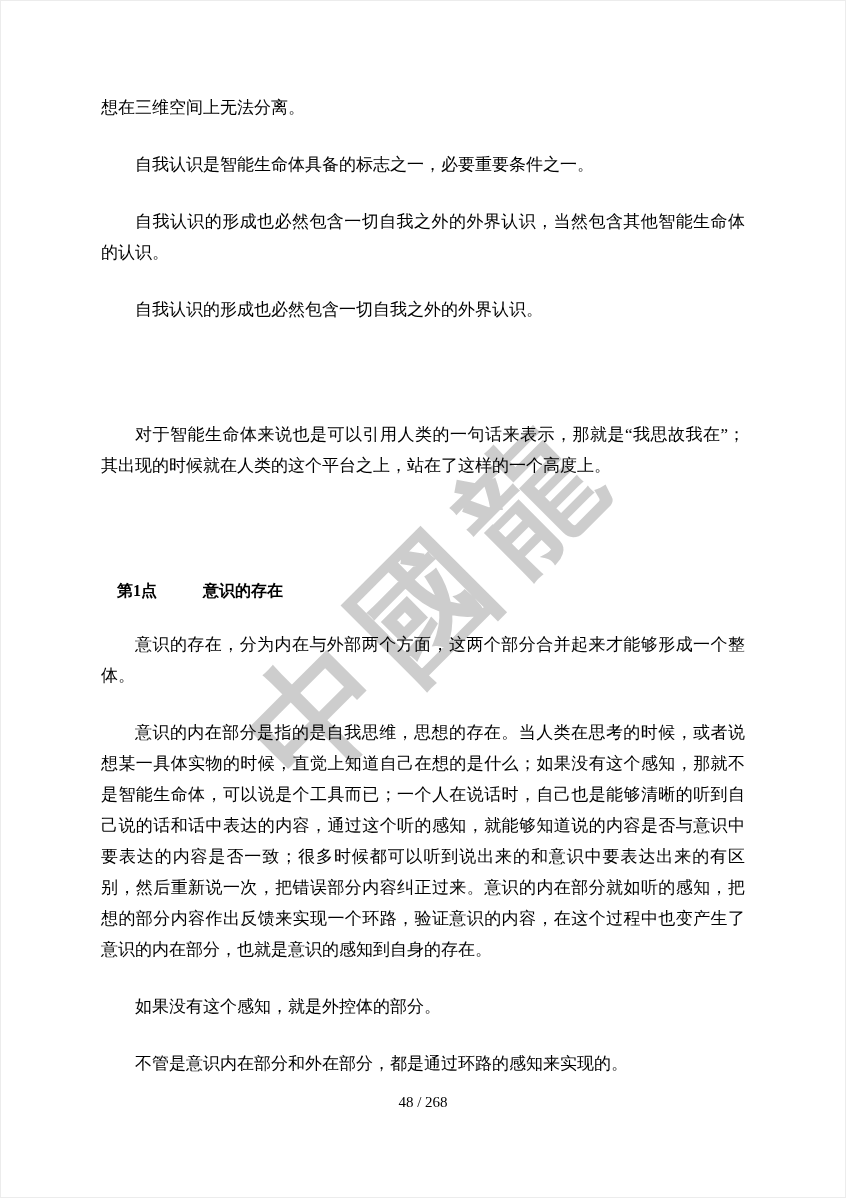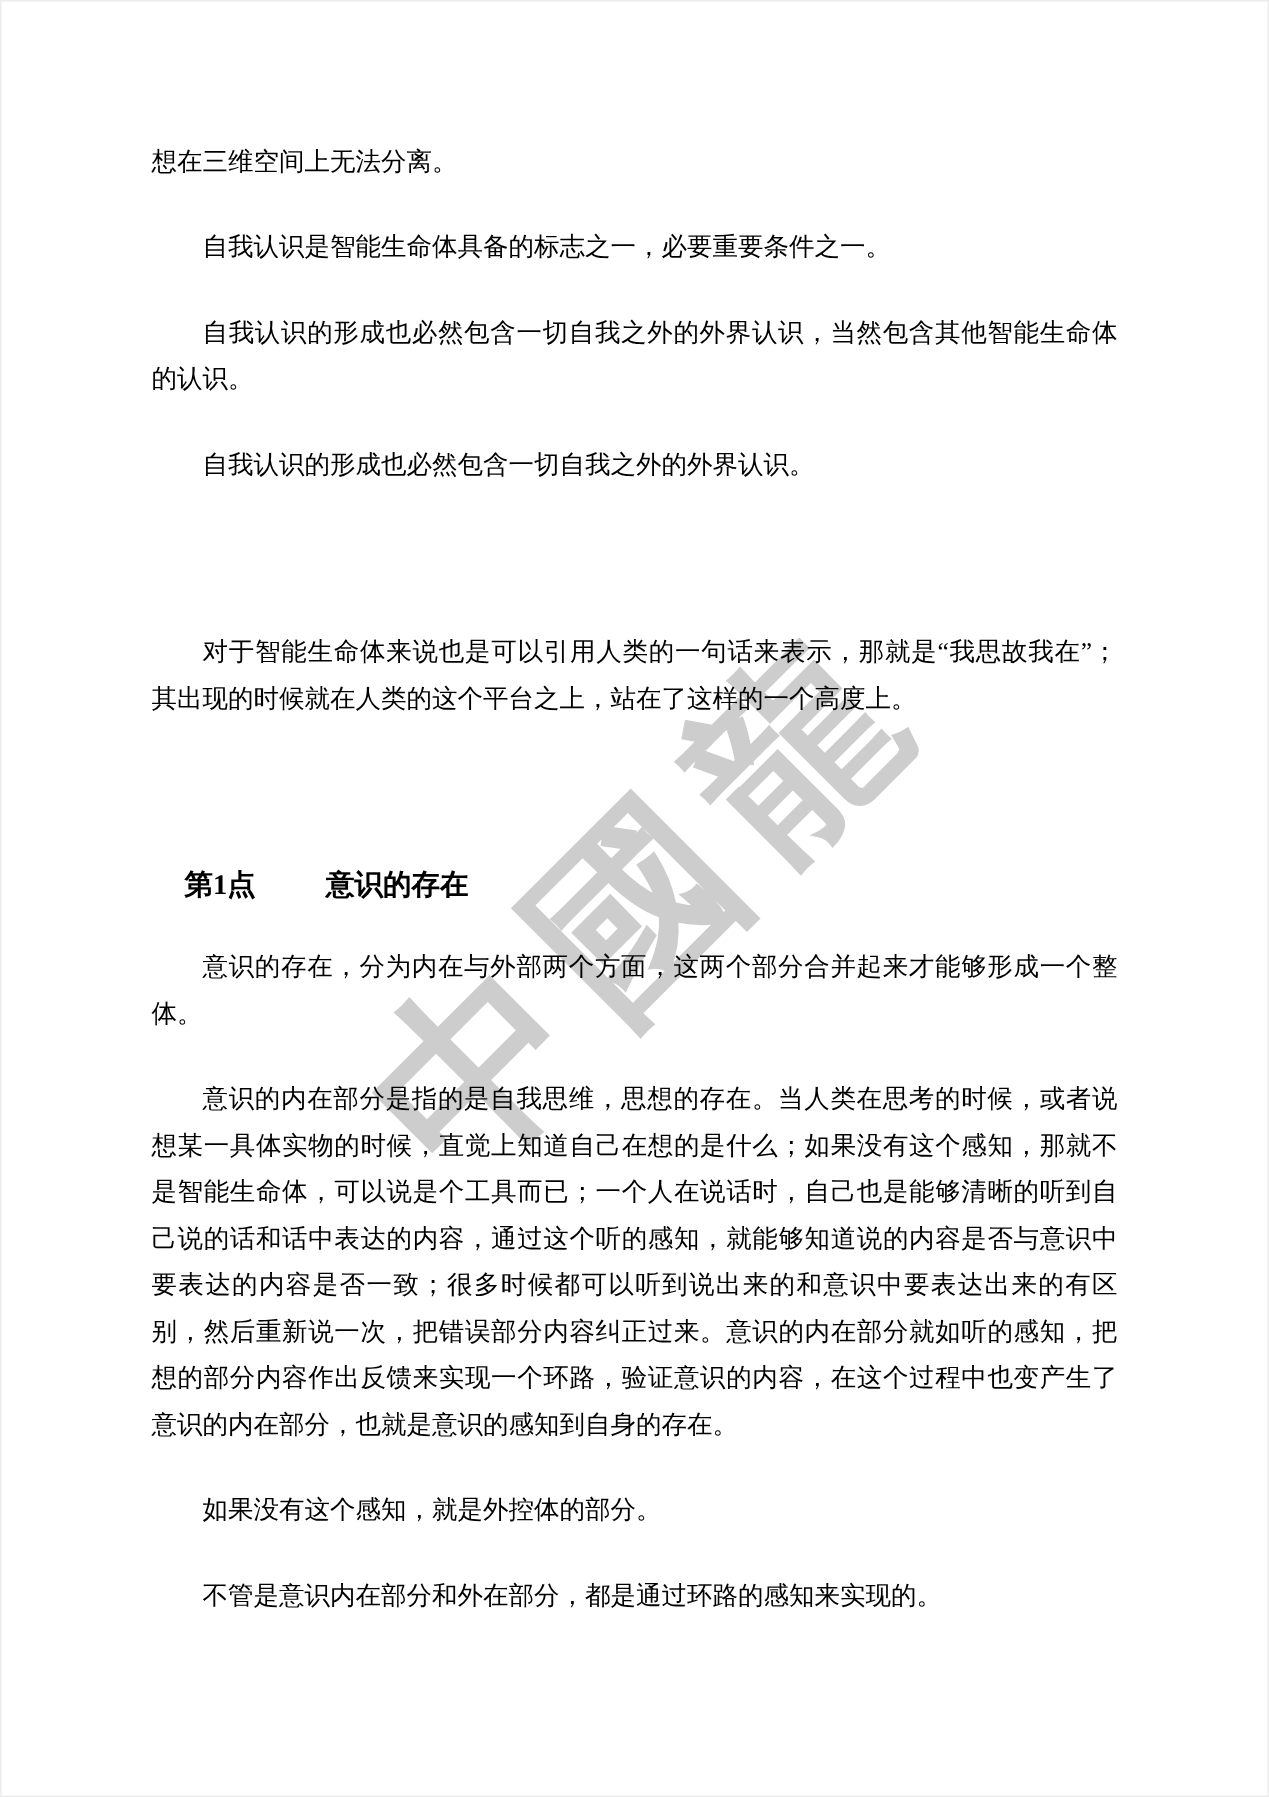--- a/index.html
+++ b/index.html
@@ -50,21 +50,21 @@
   }
   .content p.noindent {
     text-indent: 0;
   }
   .spacer {
     height: 52px;
   }
   .heading {
     margin: 20px 0 10px 0;
     padding-left: 2em;
-    font-size: 19px;
+    font-size: 16px;
     font-weight: bold;
     line-height: 34px;
   }
   .heading .heading-title {
     margin-left: 42px;
   }
   .footer {
     position: absolute;
     left: 0;
     right: 0;
@@ -98,14 +98,15 @@
       <span>第1点</span>
       <span class="heading-title">意识的存在</span>
     </h2>
 
     <p>意识的存在，分为内在与外部两个方面，这两个部分合并起来才能够形成一个整体。</p>
     <p>意识的内在部分是指的是自我思维，思想的存在。当人类在思考的时候，或者说想某一具体实物的时候，直觉上知道自己在想的是什么；如果没有这个感知，那就不是智能生命体，可以说是个工具而已；一个人在说话时，自己也是能够清晰的听到自己说的话和话中表达的内容，通过这个听的感知，就能够知道说的内容是否与意识中要表达的内容是否一致；很多时候都可以听到说出来的和意识中要表达出来的有区别，然后重新说一次，把错误部分内容纠正过来。意识的内在部分就如听的感知，把想的部分内容作出反馈来实现一个环路，验证意识的内容，在这个过程中也变产生了意识的内在部分，也就是意识的感知到自身的存在。</p>
     <p>如果没有这个感知，就是外控体的部分。</p>
     <p>不管是意识内在部分和外在部分，都是通过环路的感知来实现的。</p>
   </div>
 
+  <div class="footer">48 / 268</div>
 
 </div>
 
 </body></html>

